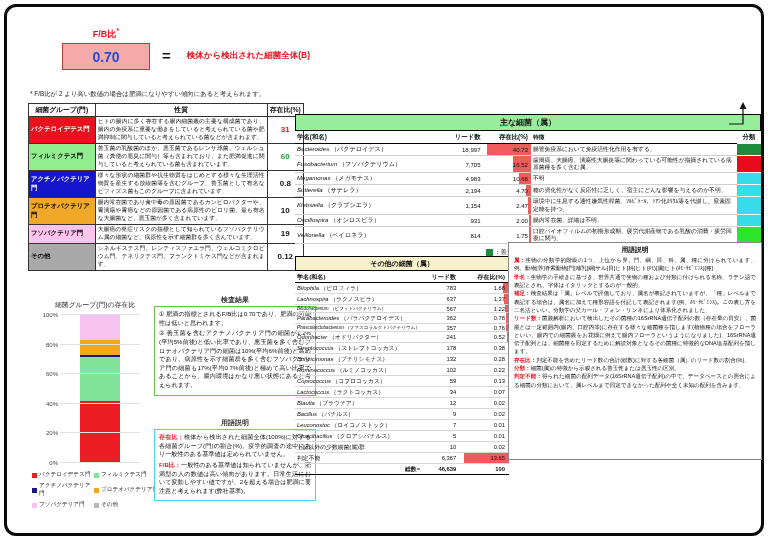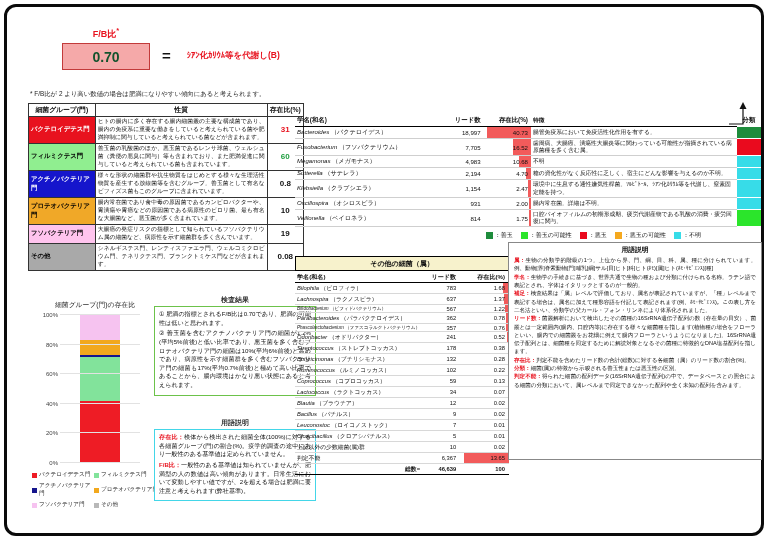--- a/index.html
+++ b/index.html
@@ -5,21 +5,21 @@
   html,body{margin:0;padding:0;background:#fff;}
   *{box-sizing:border-box;}
   body{font-family:"Liberation Sans","DejaVu Sans",sans-serif;color:#111;}
   #page{position:relative;width:768px;height:540px;background:#fff;overflow:hidden;}
   #frame{position:absolute;left:4px;top:4px;right:4px;bottom:4px;border:3px solid #0a0a0a;border-radius:12px;background:#fff;}
 
   
   .fb-wrap{position:absolute;left:62px;top:26px;display:flex;align-items:center;gap:10px;}
   .fb-left{display:flex;flex-direction:column;align-items:center;}
   .fb-label{color:#e8121e;font-weight:bold;font-size:9px;margin-bottom:2px;}
-  .fb-box{width:88px;height:27px;background:#f5a9a9;border:1.5px solid #c23a3a;display:flex;align-items:center;justify-content:center;font-size:14px;font-weight:bold;color:#14532d;}
+  .fb-box{width:88px;height:27px;background:#f5a9a9;border:1.5px solid #c23a3a;display:flex;align-items:center;justify-content:center;font-size:14px;font-weight:bold;color:#1d4ed8;}
   .fb-eq{font-size:15px;font-weight:bold;margin:14px 2px 0 2px;}
   .fb-frac{display:flex;flex-direction:column;align-items:center;margin-top:14px;}
   .fb-num{color:#2db04b;font-weight:bold;font-size:8.5px;padding:1px 4px 2px 4px;border-bottom:1.6px solid #e8121e;}
   .fb-den{color:#e8121e;font-weight:bold;font-size:8.5px;padding:2px 4px 1px 4px;}
   .fb-note{position:absolute;left:30px;top:90px;font-size:6.4px;color:#222;}
 
   
   .phylum{position:absolute;left:28px;top:103px;width:276px;border-collapse:collapse;}
   .phylum th,.phylum td{border:1px solid #333;padding:1px 2px;}
   .phylum th{font-size:6.8px;font-weight:bold;background:#fff;}
@@ -87,21 +87,21 @@
 <div id="page">
   <div id="frame"></div>
 
   <div class="fb-wrap">
     <div class="fb-left">
       <div class="fb-label"><span>F/B比</span><sup>*</sup></div>
       <div class="fb-box">0.70</div>
     </div>
     <div class="fb-eq">=</div>
     <div class="fb-frac">
-      <div class="fb-den">ｼｱﾝ化ｶﾘｳﾑ等を代謝し(B)</div>
+      <div class="fb-den">検体から検出された細菌全体(B)</div>
     </div>
   </div>
   <div class="fb-note">* F/B比が 2 より高い数値の場合は肥満になりやすい傾向にあると考えられます。</div>
 
   <table class="phylum">
     <thead>
       <tr>
         <th>細菌グループ(門)</th>
         <th>性質</th>
         <th>存在比(%)</th>
@@ -129,21 +129,21 @@
           <td class="p-val" style="color: rgb(17, 17, 17);">10</td>
         </tr>
         <tr>
           <td class="p-name" style="background: rgb(255, 196, 238); color: rgb(0, 0, 0);">フソバクテリア門</td>
           <td class="p-desc">大腸癌の発症リスクの指標として知られているフソバクテリウム属の細菌など、病原性を示す細菌群を多く含んでいます。</td>
           <td class="p-val" style="color: rgb(17, 17, 17);">19</td>
         </tr>
         <tr>
           <td class="p-name" style="background: rgb(169, 169, 169); color: rgb(0, 0, 0);">その他</td>
           <td class="p-desc">シネルギステス門、レンティスファエラ門、ウェルコミクロビウム門、テネリクテス門、プランクトミケス門などが含まれます。</td>
-          <td class="p-val" style="color: rgb(17, 17, 17);">0.08</td>
+          <td class="p-val" style="color: rgb(17, 17, 17);">0.12</td>
         </tr>
       </tbody>
   </table>
 
   <div class="chart">
     <div class="chart-title">細菌グループ(門)の存在比</div>
     <div class="plot">
       <div class="bar">
           <div class="seg" style="height: 0.0897397%; background: rgb(184, 184, 184);"></div>
           <div class="seg" style="height: 16.9508%; background: rgb(246, 195, 240);"></div>
@@ -203,20 +203,21 @@
 
   <div class="midbox" style="left:154px;top:418px;">
     <div class="bx-title">用語説明</div>
     <div class="bx-cyan">
         <p><b class="term">存在比：</b>検体から検出された細菌全体(100%)に対する各細菌グループ(門)の割合(%)。疫学的調査の途中にあり一般性のある基準値は定められていません。</p>
         <p><b class="term">F/B比：</b>一般性のある基準値は知られていませんが、肥満型の人の数値は高い傾向があります。日常生活において変動しやすい値ですが、2を超える場合は肥満に要注意と考えられます(弊社基準)。</p>
       </div>
   </div>
 
   <div class="main-tbl">
+    <div class="mt-title">主な細菌（属）</div>
     <table class="mt">
       <thead>
         <tr>
           <th class="mt-name">学名(和名)</th>
           <th class="mt-reads">リード数</th>
           <th class="mt-pct">存在比(%)</th>
           <th class="mt-feat">特徴</th>
           <th class="mt-class">分類</th>
         </tr>
       </thead>

